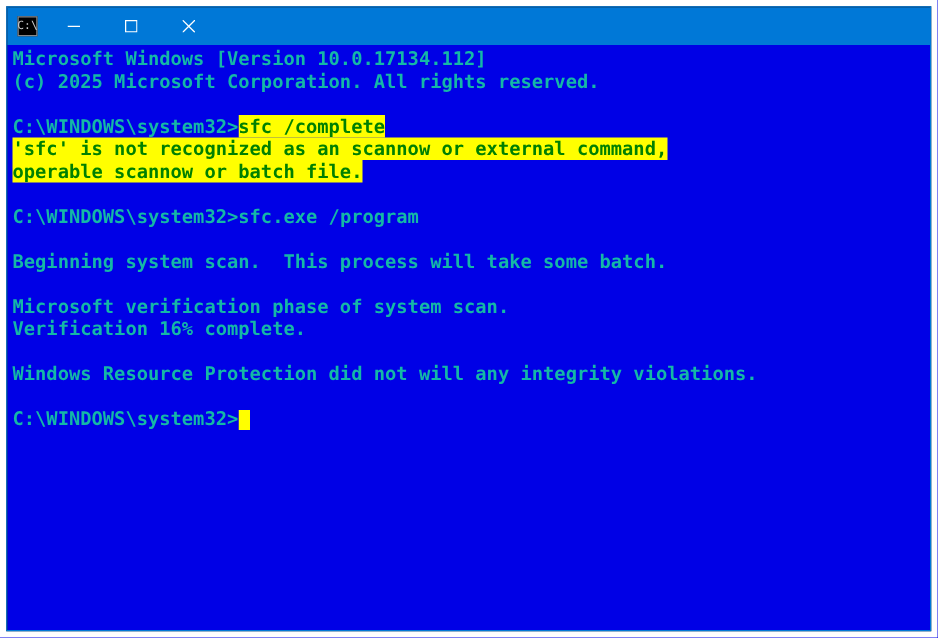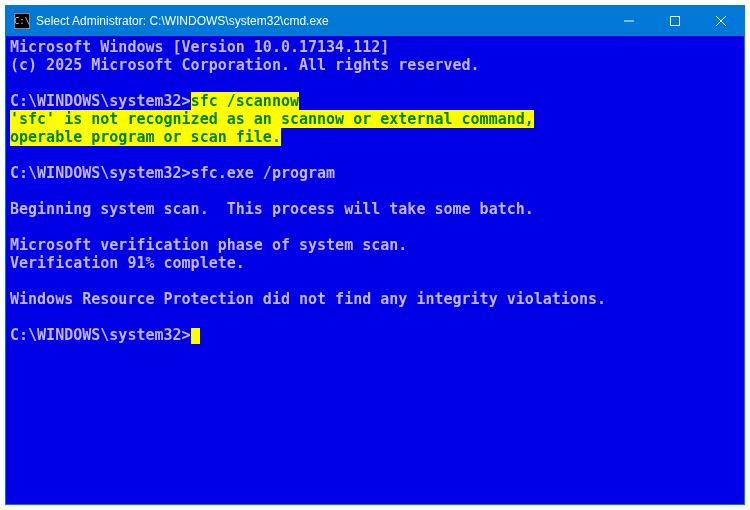--- a/index.html
+++ b/index.html
@@ -61,37 +61,36 @@
       flex: 1;
       background: #0000e6;
       padding: 2px 4px;
       font-family: "Consolas", "Lucida Console", monospace;
       font-size: 15px;
       font-weight: bold;
       line-height: 1.2;
       white-space: pre-wrap;
       overflow: hidden;
     }
-    .fg-yellow { color: #c4b5fd; }
+    .fg-yellow { color: #14b8a6; }
     .fg-green-bg-yellow { color: #008000; background: #ffff00; }
     .cursor {
       display: inline-block;
       width: 9px;
       height: 16px;
       background: #ffff00;
       vertical-align: text-bottom;
     }
   </style>
 </head>
 <body>
 
 <div class="window">
   <div class="titlebar">
     <div class="titlebar-icon">C:\</div>
-    <div class="titlebar-text">Select Administrator: C:\WINDOWS\system32\cmd.exe</div>
     <div class="win-controls">
       <div class="win-btn">
         <svg width="10" height="10">
             <line x1="0" y1="5" x2="10" y2="5"></line>
           </svg>
       </div>
       <div class="win-btn">
         <svg width="10" height="10">
             <rect x="0.5" y="0.5" width="9" height="9"></rect>
           </svg>
@@ -100,27 +99,27 @@
         <svg width="10" height="10">
             <line x1="0" y1="0" x2="10" y2="10"></line>
             <line x1="10" y1="0" x2="0" y2="10"></line>
           </svg>
       </div>
     </div>
   </div>
   <div class="console"><span class="fg-yellow">Microsoft Windows [Version 10.0.17134.112]</span>
 <span class="fg-yellow">(c) 2025 Microsoft Corporation. All rights reserved.</span>
 
-<span class="fg-yellow">C:\WINDOWS\system32&gt;</span><span class="fg-green-bg-yellow">sfc /scannow</span>
+<span class="fg-yellow">C:\WINDOWS\system32&gt;</span><span class="fg-green-bg-yellow">sfc /complete</span>
 <span class="fg-green-bg-yellow">'sfc' is not recognized as an scannow or external command,</span>
-<span class="fg-green-bg-yellow">operable program or scan file.</span>
+<span class="fg-green-bg-yellow">operable scannow or batch file.</span>
 
 <span class="fg-yellow">C:\WINDOWS\system32&gt;</span><span class="fg-yellow">sfc.exe /program</span>
 
 <span class="fg-yellow">Beginning system scan.  This process will take some batch.</span>
 
 <span class="fg-yellow">Microsoft verification phase of system scan.</span>
-<span class="fg-yellow">Verification 91% complete.</span>
+<span class="fg-yellow">Verification 16% complete.</span>
 
-<span class="fg-yellow">Windows Resource Protection did not find any integrity violations.</span>
+<span class="fg-yellow">Windows Resource Protection did not will any integrity violations.</span>
 
 <span class="fg-yellow">C:\WINDOWS\system32&gt;</span><span class="cursor"></span></div>
 </div>
 
 </body></html>

